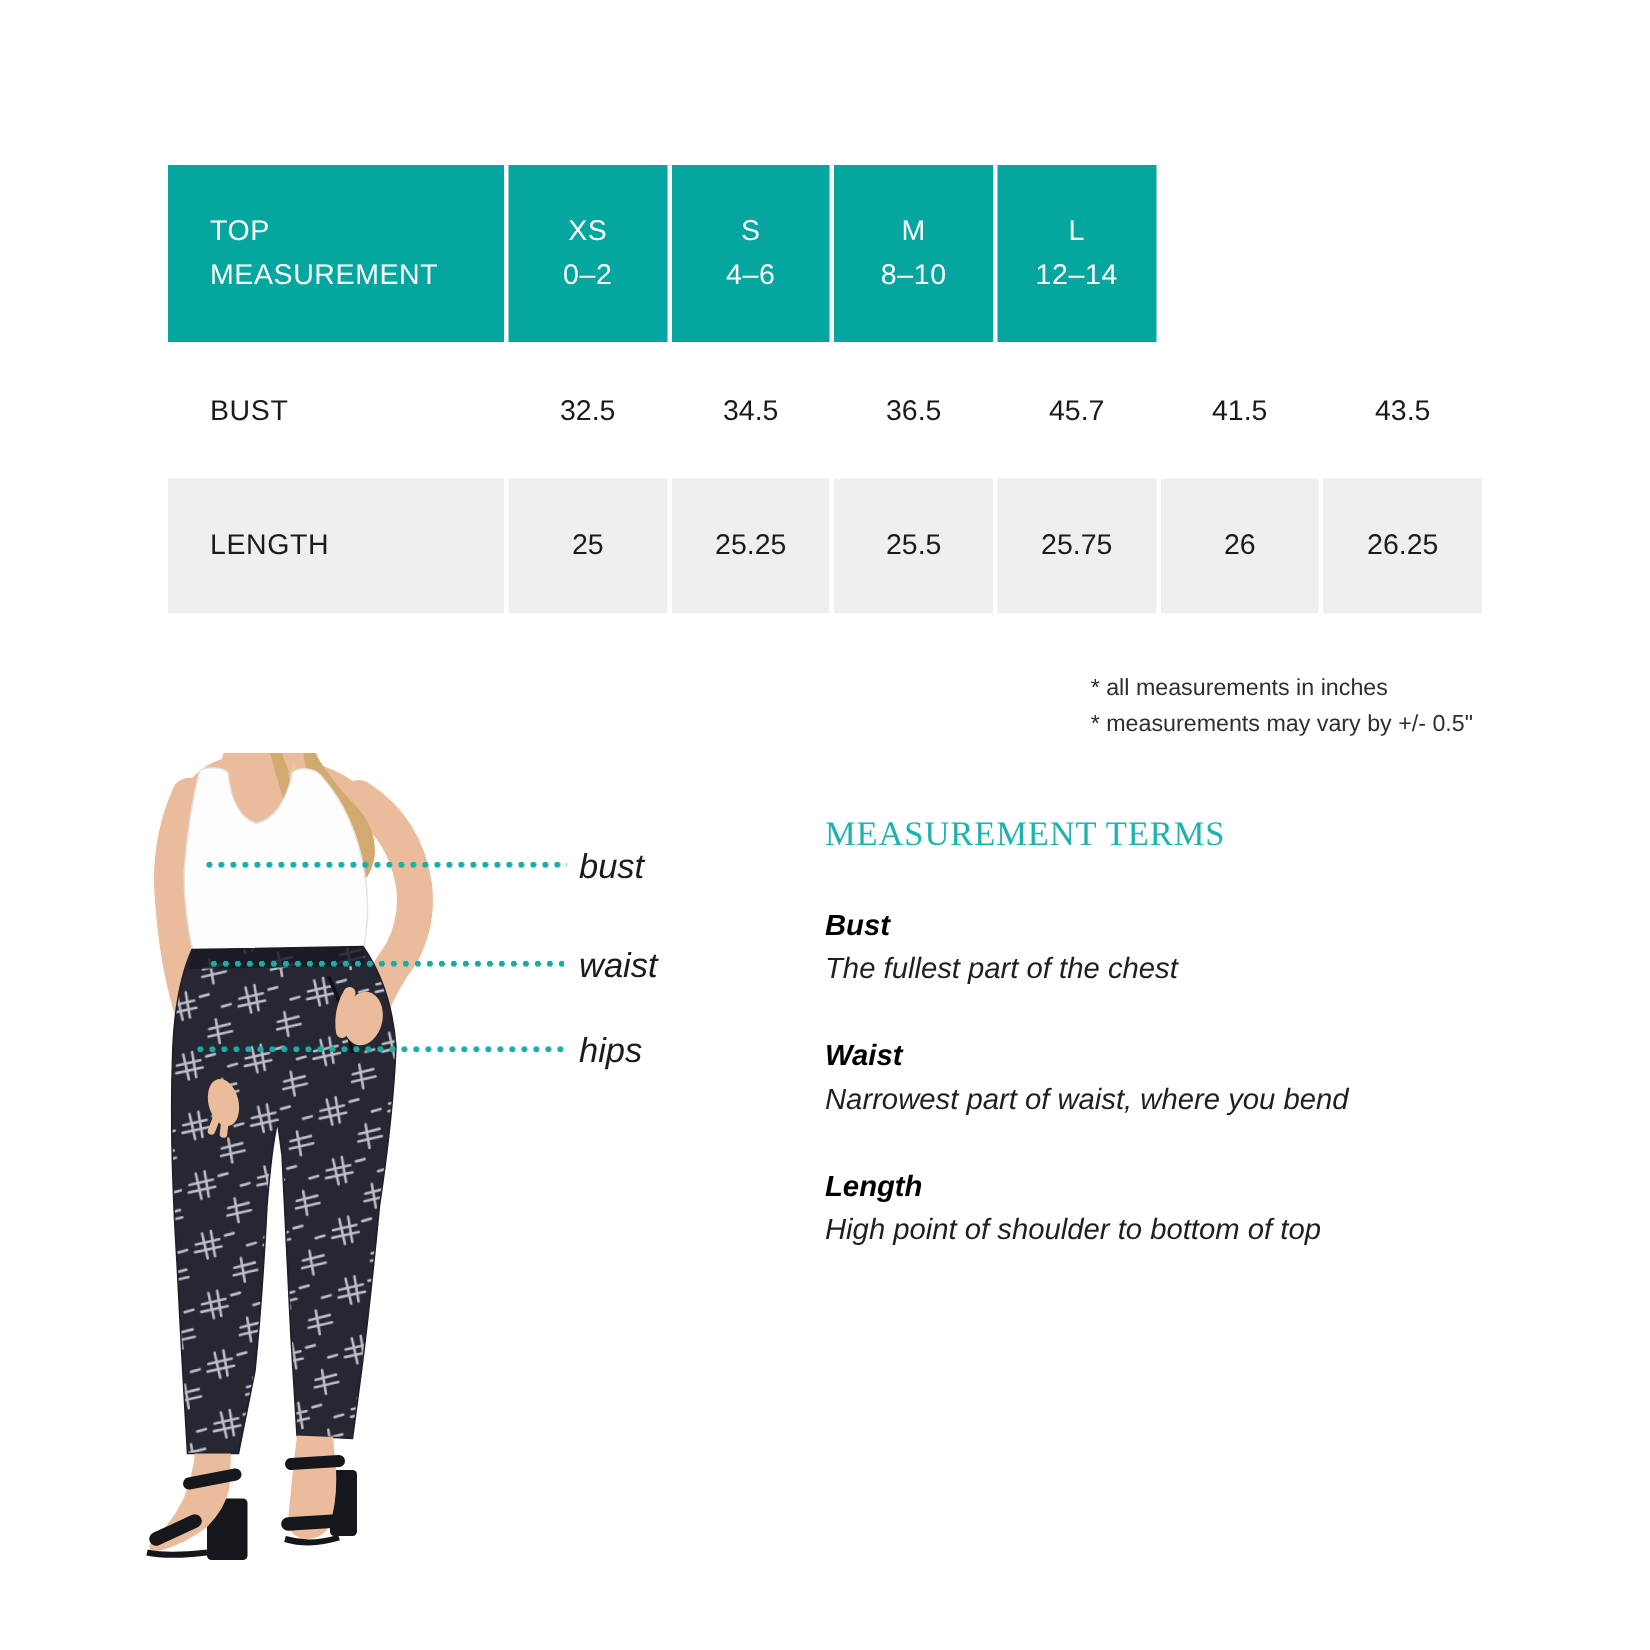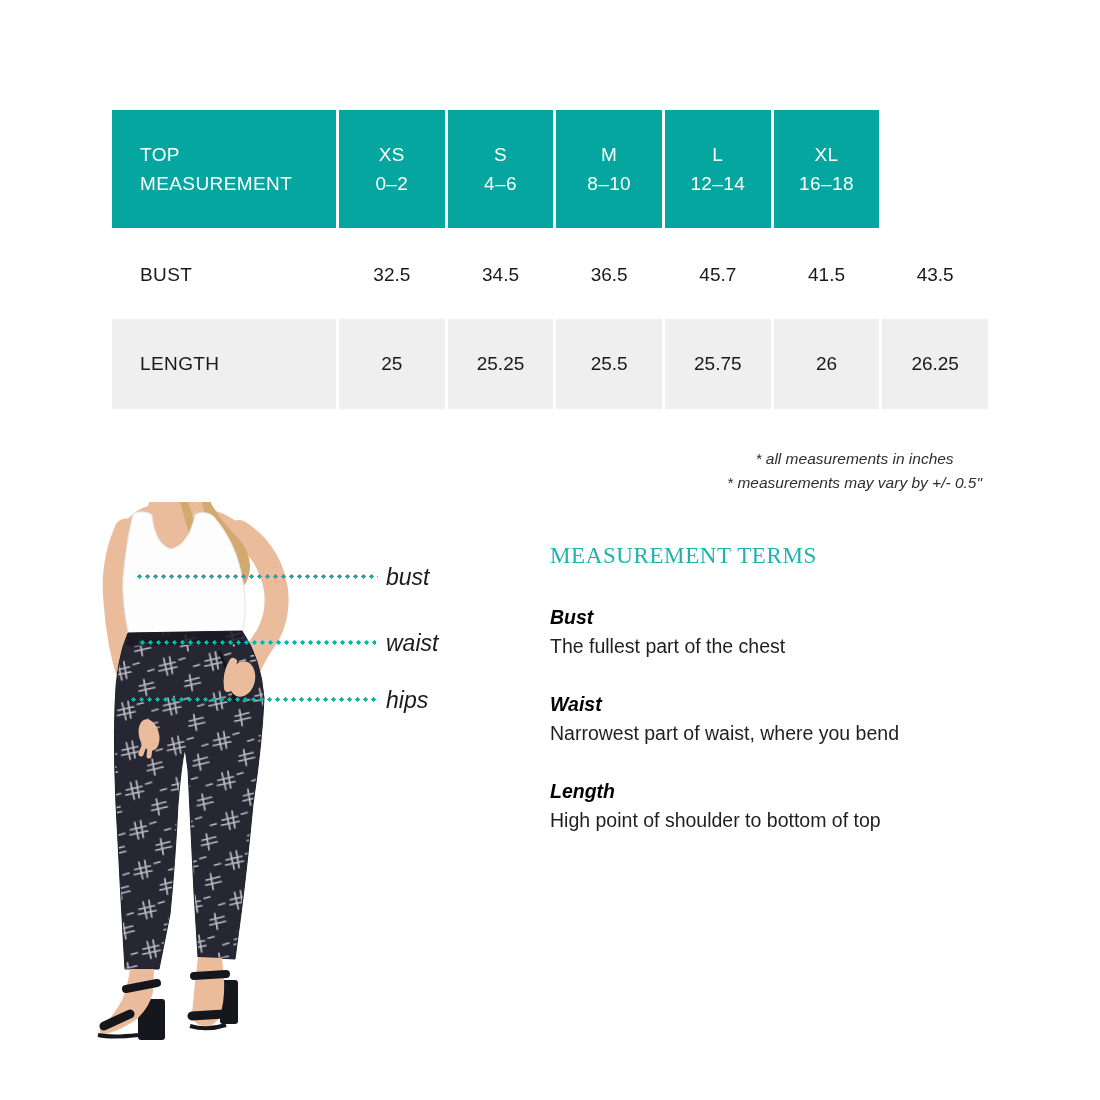--- a/index.html
+++ b/index.html
@@ -21,22 +21,22 @@
   .th.label-col{align-items:flex-start;padding-left:28px;}
   .spacer{grid-column:1 / -1;height:3px;background:#ffffff;}
   .td{
     display:flex;align-items:center;justify-content:center;
     font-size:19px;background:#ffffff;
   }
   .td.label-col{justify-content:flex-start;padding-left:28px;letter-spacing:0.4px;}
   .row-alt .td, .td.alt{background:#efefef;}
   
   .notes{
-    position:absolute;right:118px;top:447px;text-align:center;
-    font-style:italic;font-size:15.5px;line-height:24px;color:#2e2e2e;
+    position:absolute;right:118px;top:447px;text-align:left;
+    font-size:15.5px;line-height:24px;color:#2e2e2e;
   }
   
   .model-wrap{position:absolute;left:92px;top:502px;width:240px;height:545px;}
   .dotline{
     position:absolute;height:5px;
     background-image:radial-gradient(circle 2.1px at 2.5px 2.5px,#18aea8 95%,transparent);
     background-size:8px 5px;background-repeat:repeat-x;
   }
   .dot-bust{left:137px;top:574px;width:241px;}
   .dot-waist{left:140px;top:640px;width:236px;}
@@ -49,21 +49,21 @@
   .lbl-hips{left:386px;top:686px;font-style:italic;}
   
   .terms{position:absolute;left:550px;top:543px;width:480px;}
   .terms h2{
     margin:0 0 34px 0;font-size:23px;font-weight:400;letter-spacing:0.6px;
     color:#1eb2ad;
     font-family:Liberation Serif, serif;
   }
   .term-item{margin:0 0 29px 0;}
   .term-name{font-weight:700;font-style:italic;font-size:19.5px;line-height:29px;color:#000;}
-  .term-def{font-size:19.5px;line-height:29px;color:#1f1f1f;}
+  .term-def{font-size:19.5px;line-height:29px;color:#1f1f1f;font-style:italic;}
 </style>
 </head>
 <body>
 
 <div class="size-table">
   <div class="th label-col">
     <span>TOP</span>
     <span>MEASUREMENT</span>
   </div>
   <div class="th">
@@ -74,24 +74,20 @@
     <span>S</span>
     <span>4–6</span>
   </div>
   <div class="th">
     <span>M</span>
     <span>8–10</span>
   </div>
   <div class="th">
     <span>L</span>
     <span>12–14</span>
-  </div>
-  <div class="th">
-    <span>XL</span>
-    <span>16–18</span>
   </div>
 
   <div class="spacer"></div>
 
   <div class="td label-col">BUST</div>
   <div class="td">32.5</div>
   <div class="td">34.5</div>
   <div class="td">36.5</div>
   <div class="td">45.7</div>
   <div class="td">41.5</div>

